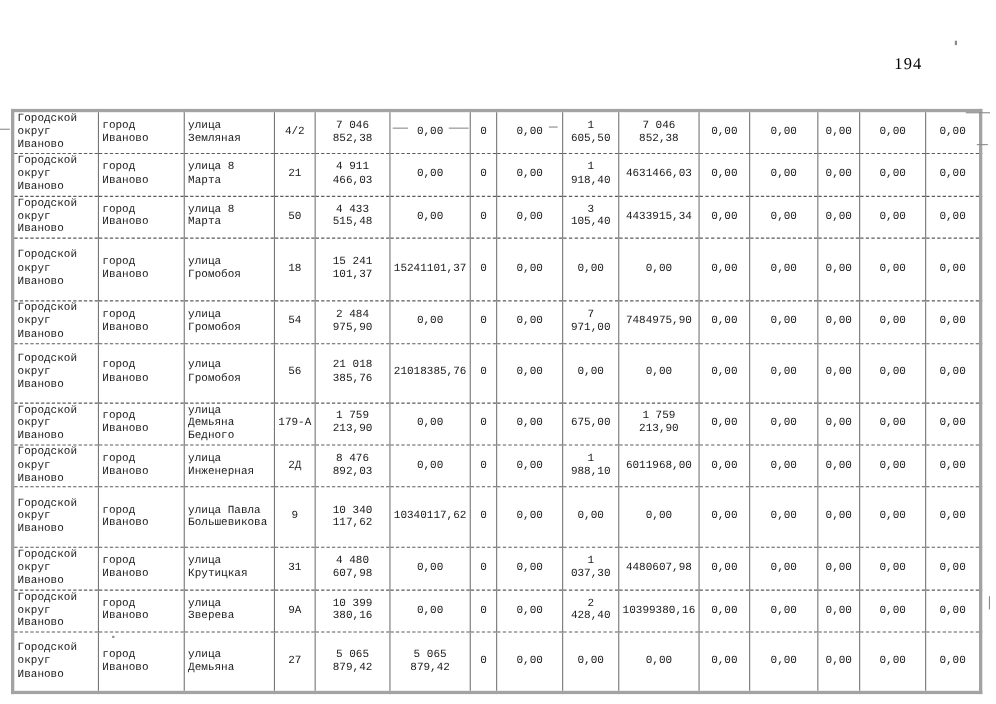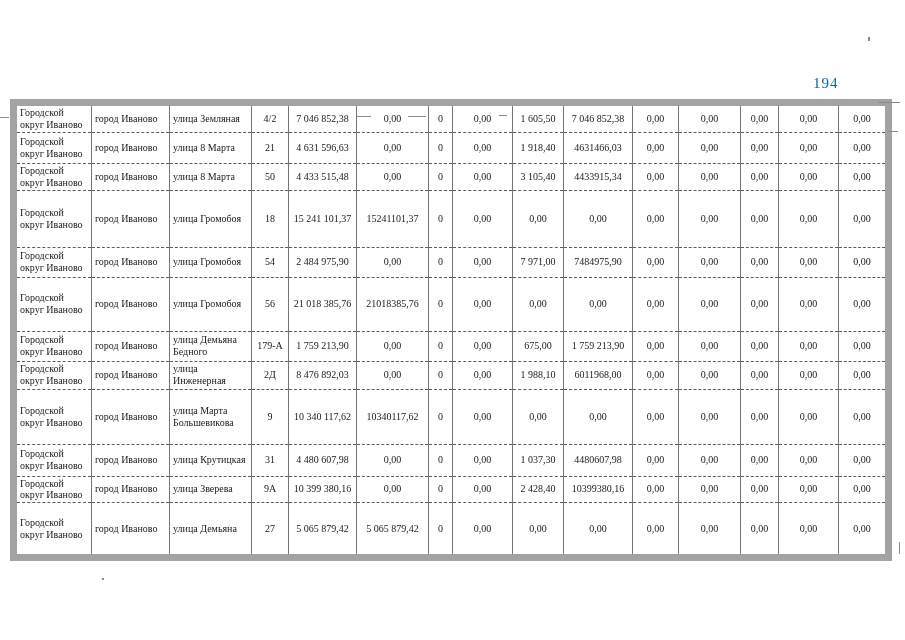--- a/index.html
+++ b/index.html
@@ -17,35 +17,35 @@
     height: 640px;
     background: #ffffff;
     overflow: hidden;
   }
   .page-number {
     position: absolute;
     top: 51px;
     left: 813px;
     font-size: 15px;
     letter-spacing: 1px;
-    color: #0369a1;
-    margin-top: 24px;
+    color: #000000;
   }
   table.data-table {
     position: absolute;
     left: 10px;
     top: 99px;
     border-collapse: collapse;
     table-layout: fixed;
     font-size: 10px;
     line-height: 1.18;
     color: #202020;
   }
   table.data-table {
-    border: 7px solid #a3a3a3;
+    border: 3px solid #a3a3a3;
+    font-family: Liberation Mono, monospace;
   }
   table.data-table td {
     border-left: 1px solid #767676;
     border-right: 1px solid #767676;
     border-top: 1px dashed #5c5c5c;
     border-bottom: 1px dashed #5c5c5c;
     padding: 1px 3px;
     vertical-align: middle;
     overflow: hidden;
   }
@@ -97,21 +97,21 @@
           <td class="center">0,00</td>
           <td class="center">0,00</td>
           <td class="center">0,00</td>
           <td class="center">0,00</td>
         </tr>
         <tr style="height: 31px;">
           <td class="left">Городской округ Иваново</td>
           <td class="left">город Иваново</td>
           <td class="left">улица 8 Марта</td>
           <td class="center">21</td>
-          <td class="center">4 631 596,63</td>
+          <td class="center">4 911 466,03</td>
           <td class="center">0,00</td>
           <td class="center">0</td>
           <td class="center">0,00</td>
           <td class="center">1 918,40</td>
           <td class="center">4631466,03</td>
           <td class="center">0,00</td>
           <td class="center">0,00</td>
           <td class="center">0,00</td>
           <td class="center">0,00</td>
           <td class="center">0,00</td>
@@ -214,21 +214,21 @@
           <td class="center">6011968,00</td>
           <td class="center">0,00</td>
           <td class="center">0,00</td>
           <td class="center">0,00</td>
           <td class="center">0,00</td>
           <td class="center">0,00</td>
         </tr>
         <tr style="height: 55px;">
           <td class="left">Городской округ Иваново</td>
           <td class="left">город Иваново</td>
-          <td class="left">улица Марта Большевикова</td>
+          <td class="left">улица Павла Большевикова</td>
           <td class="center">9</td>
           <td class="center">10 340 117,62</td>
           <td class="center">10340117,62</td>
           <td class="center">0</td>
           <td class="center">0,00</td>
           <td class="center">0,00</td>
           <td class="center">0,00</td>
           <td class="center">0,00</td>
           <td class="center">0,00</td>
           <td class="center">0,00</td>

